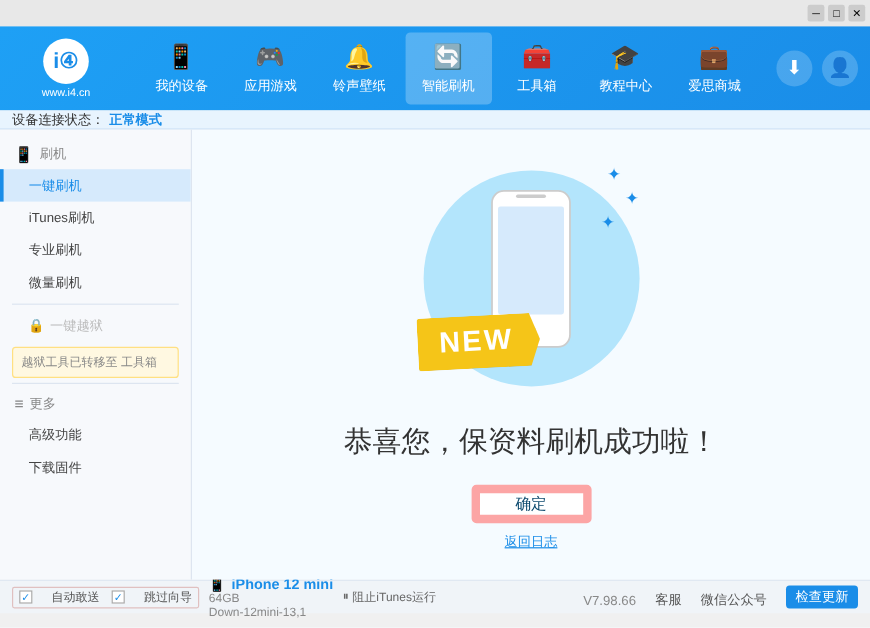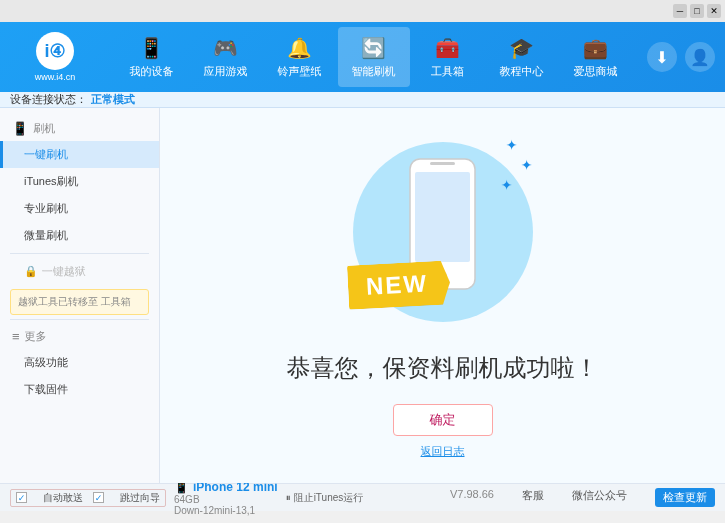--- a/index.html
+++ b/index.html
@@ -181,23 +181,23 @@
     .sparkle3 { top: 45px; right: 30px; }
 
     .success-text {
       font-size: 24px; color: #333;
       font-weight: 500;
       margin-bottom: 20px;
     }
     .confirm-btn {
       width: 100px; height: 32px;
       background: white;
-      border: 1px solid #fca5a5;
+      border: 7px solid #fca5a5;
       border-radius: 4px;
-      color: #be185d;
+      color: #0c4a6e;
       font-size: 13px;
       cursor: pointer;
       margin-bottom: 8px;
       display: flex; align-items: center; justify-content: center;
     }
     .back-btn {
       font-size: 11px; color: #1a8de8;
       cursor: pointer;
       text-decoration: underline;
     }
@@ -231,21 +231,21 @@
       display: flex; align-items: center; justify-content: center; flex-shrink: 0; }
     .cb.checked::after { content: '✓'; font-size: 9px; color: #1a8de8; }
     .device-info {
       display: flex; flex-direction: column;
     }
     .device-name { font-size: 12px; font-weight: bold; color: #1a8de8; }
     .device-sub { font-size: 10px; color: #888; }
     .stop-itunes { font-size: 10px; color: #666; display: flex; align-items: center; gap: 3px; }
 
     .bottom-right {
-      display: flex; align-items: flex-start; gap: 28px;
+      display: flex; align-items: flex-end; gap: 16px;
     }
     .version-text { font-size: 11px; color: #888; }
     .bottom-link { font-size: 11px; color: #555; cursor: pointer; }
     .update-btn {
       background: #1a8de8; color: white;
       font-size: 11px; padding: 2px 8px;
       border-radius: 3px; cursor: pointer;
     }
   </style>
 </head>

